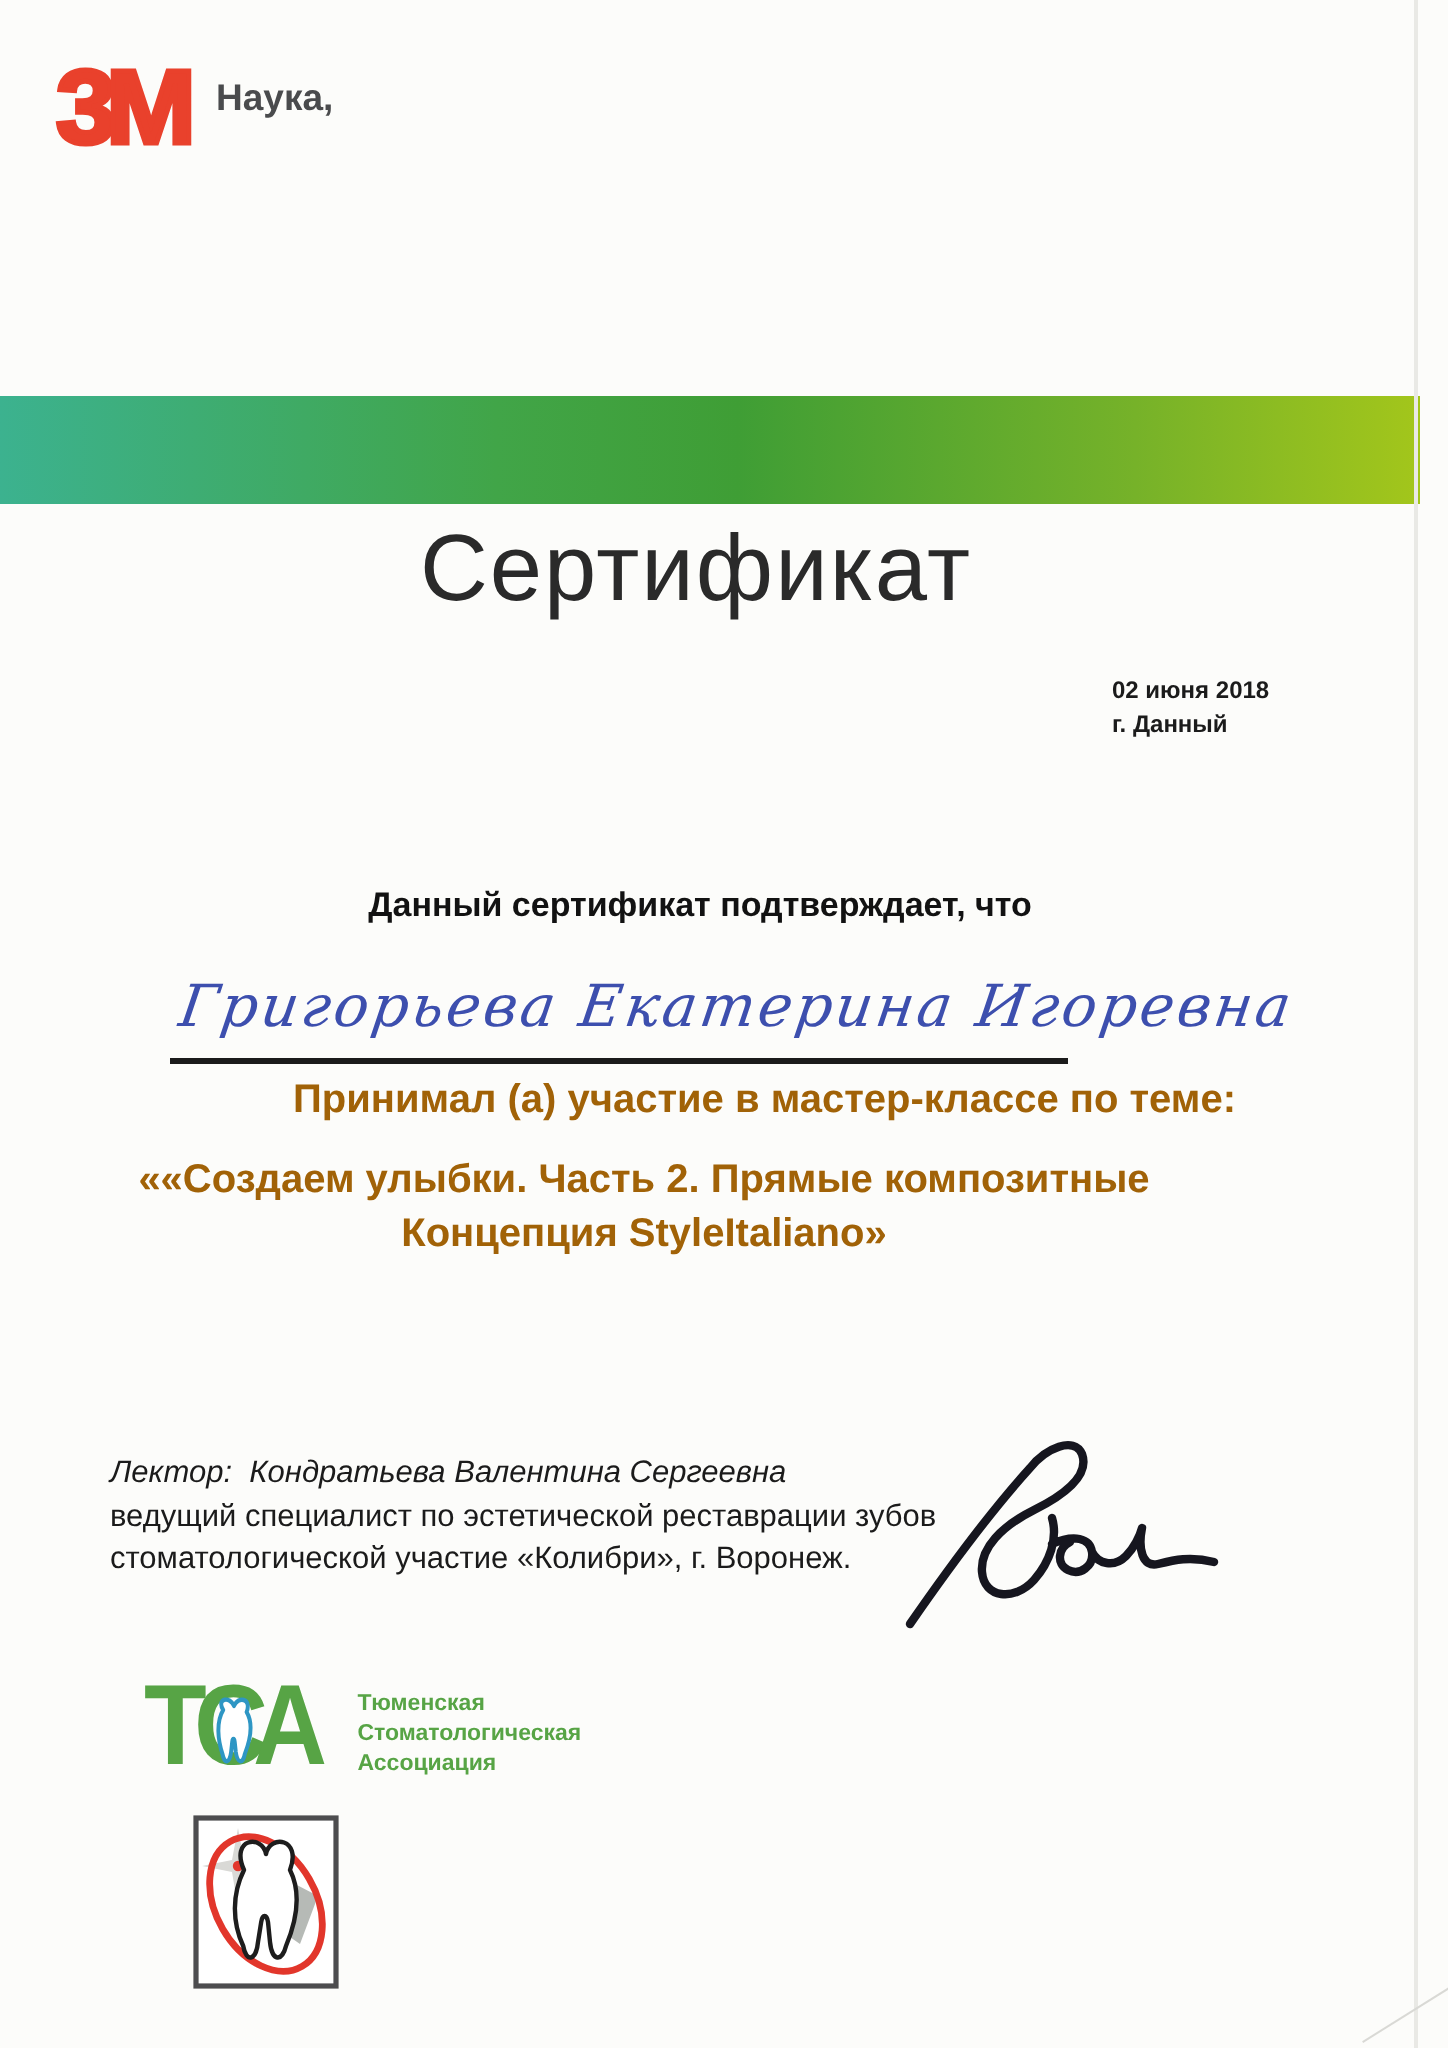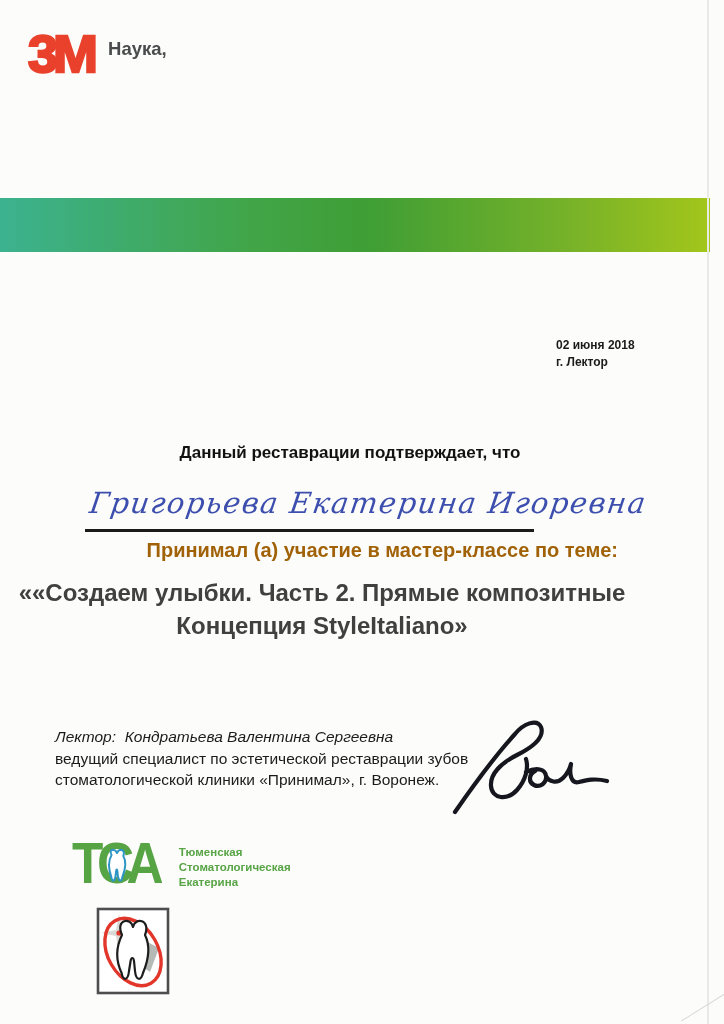--- a/index.html
+++ b/index.html
@@ -32,21 +32,21 @@
   .name{
     position:absolute;left:90px;top:486px;white-space:nowrap;
     font-family:"DejaVu Serif",serif;font-style:italic;font-size:29px;letter-spacing:1.5px;
     color:#3D4FAE;transform:skewX(-8deg);
   }
   .rule{position:absolute;left:85px;top:529px;width:449px;height:2.5px;background:#1b1b1b;}
   
   .participation{position:absolute;left:0;top:539px;width:618px;text-align:right;font-weight:bold;font-size:20px;color:#a16207;}
   
   .topic{position:absolute;left:0;top:577px;width:644px;text-align:center;
-    font-weight:bold;font-size:24px;line-height:1.36;color:#404040;}
+    font-weight:bold;font-size:20px;line-height:1.36;color:#a16207;}
   
   .lecturer{position:absolute;left:55px;top:726px;font-size:15.5px;color:#1b1b1b;line-height:1.4;}
   .lect-head{font-weight:normal;font-style:italic;}
   
   .signature{position:absolute;left:445px;top:712px;}
   
   .tca{position:absolute;left:72px;top:840px;display:flex;align-items:flex-start;}
   .tca-letters{
     position:relative;color:#57A445;font-weight:bold;font-size:57px;line-height:0.82;
     letter-spacing:-7px;transform:scaleX(0.9);transform-origin:left top;white-space:nowrap;
@@ -66,60 +66,61 @@
 
   <div class="brand">
     <div class="logo3m">3M</div>
     <div class="tagline">
       <div>Наука,</div>
     </div>
   </div>
 
   <div class="banner"></div>
 
+  <div class="title">Сертификат</div>
 
   <div class="date">
     <div>02 июня 2018</div>
-    <div>г. Лектор</div>
+    <div>г. Данный</div>
   </div>
 
-  <div class="confirm">Данный реставрации подтверждает, что</div>
+  <div class="confirm">Данный сертификат подтверждает, что</div>
 
   <div class="name">Григорьева Екатерина Игоревна</div>
   <div class="rule"></div>
 
   <div class="participation">Принимал (а) участие в мастер-классе по теме:</div>
 
   <div class="topic">
     <div>««Создаем улыбки. Часть 2. Прямые композитные</div>
     <div>Концепция StyleItaliano»</div>
   </div>
 
   <div class="lecturer">
     <div class="lect-head"><span>Лектор:</span>&nbsp; <span>Кондратьева Валентина Сергеевна</span></div>
     <div>ведущий специалист по эстетической реставрации зубов</div>
-    <div>стоматологической клиники «Принимал», г. Воронеж.</div>
+    <div>стоматологической участие «Колибри», г. Воронеж.</div>
   </div>
 
   <svg class="signature" width="178" height="108" viewBox="0 0 178 108">
     <path d="M10,100 C28,74 50,44 70,22 C78,12 92,6 96,15 C100,26 86,36 72,43 C56,51 45,62 46,74 C47,87 62,89 72,78 C80,69 84,57 81,47
              M81,60 C92,55 100,57 101,64 C102,71 95,76 89,73 C83,70 84,62 90,59
              M101,64 C104,70 112,72 118,66 C122,62 125,56 126,52 C124,62 126,72 134,70 C142,68 150,66 162,69" fill="none" stroke="#16161f" stroke-width="4.2" stroke-linecap="round" stroke-linejoin="round"></path>
   </svg>
 
   <div class="tca">
     <div class="tca-letters"><span>Т</span><span>С</span><span>А</span>
       <svg class="tca-tooth" width="30" height="36" viewBox="0 0 30 36">
         <path d="M8,7 C4,1 12,0 14,5 C16,0 24,1 21,8 C25,14 23,22 20,29 C19,34 16,34 15,28 L14.4,23 C14.2,21 13.2,21 13,23 L12.4,28 C11.6,34 8.6,34 7.6,29 C5,22 4,13 8,7 Z" fill="#ffffff" stroke="#2E96C4" stroke-width="2.2" stroke-linejoin="round"></path>
       </svg>
     </div>
     <div class="tca-text">
       <div>Тюменская</div>
       <div>Стоматологическая</div>
-      <div>Екатерина</div>
+      <div>Ассоциация</div>
     </div>
   </div>
 
   <svg class="emblem" width="78" height="92" viewBox="0 0 78 92">
     <rect x="3" y="3" width="70" height="84" fill="#ffffff" stroke="#4d4d4f" stroke-width="2.6"></rect>
     <g>
       <path d="M24,8 L27,24 L44,27 L27,30 L24,48 L21,30 L6,27 L21,24 Z" fill="#d9d9d6"></path>
       <circle cx="24" cy="27" r="2.6" fill="#E2362B"></circle>
     </g>
     <path d="M41,30 L64,42 L55,66 L42,57 Z" fill="#b6bab6"></path>

